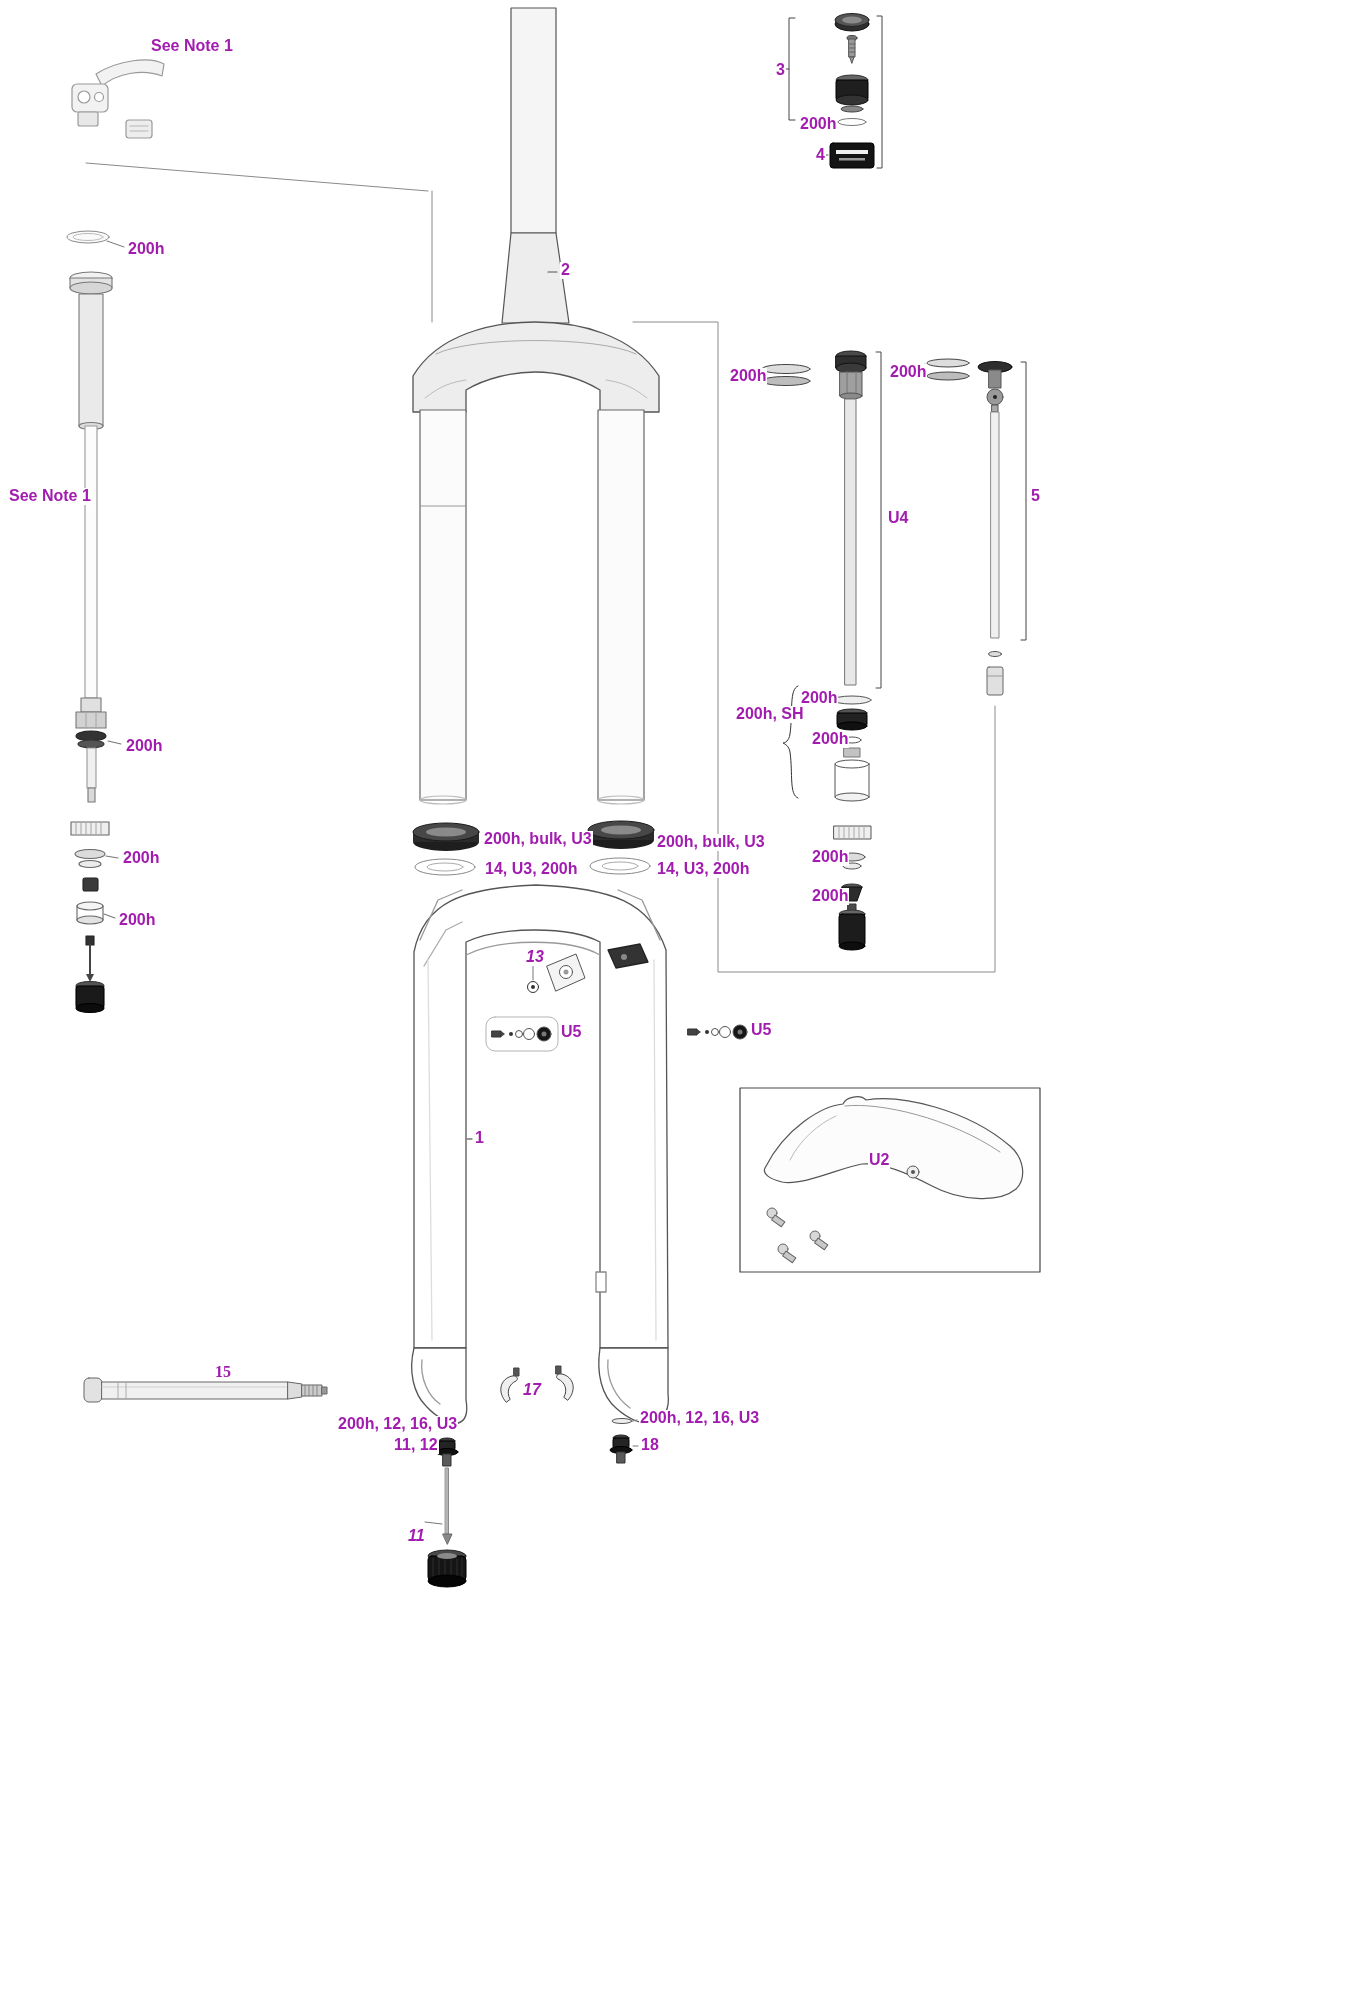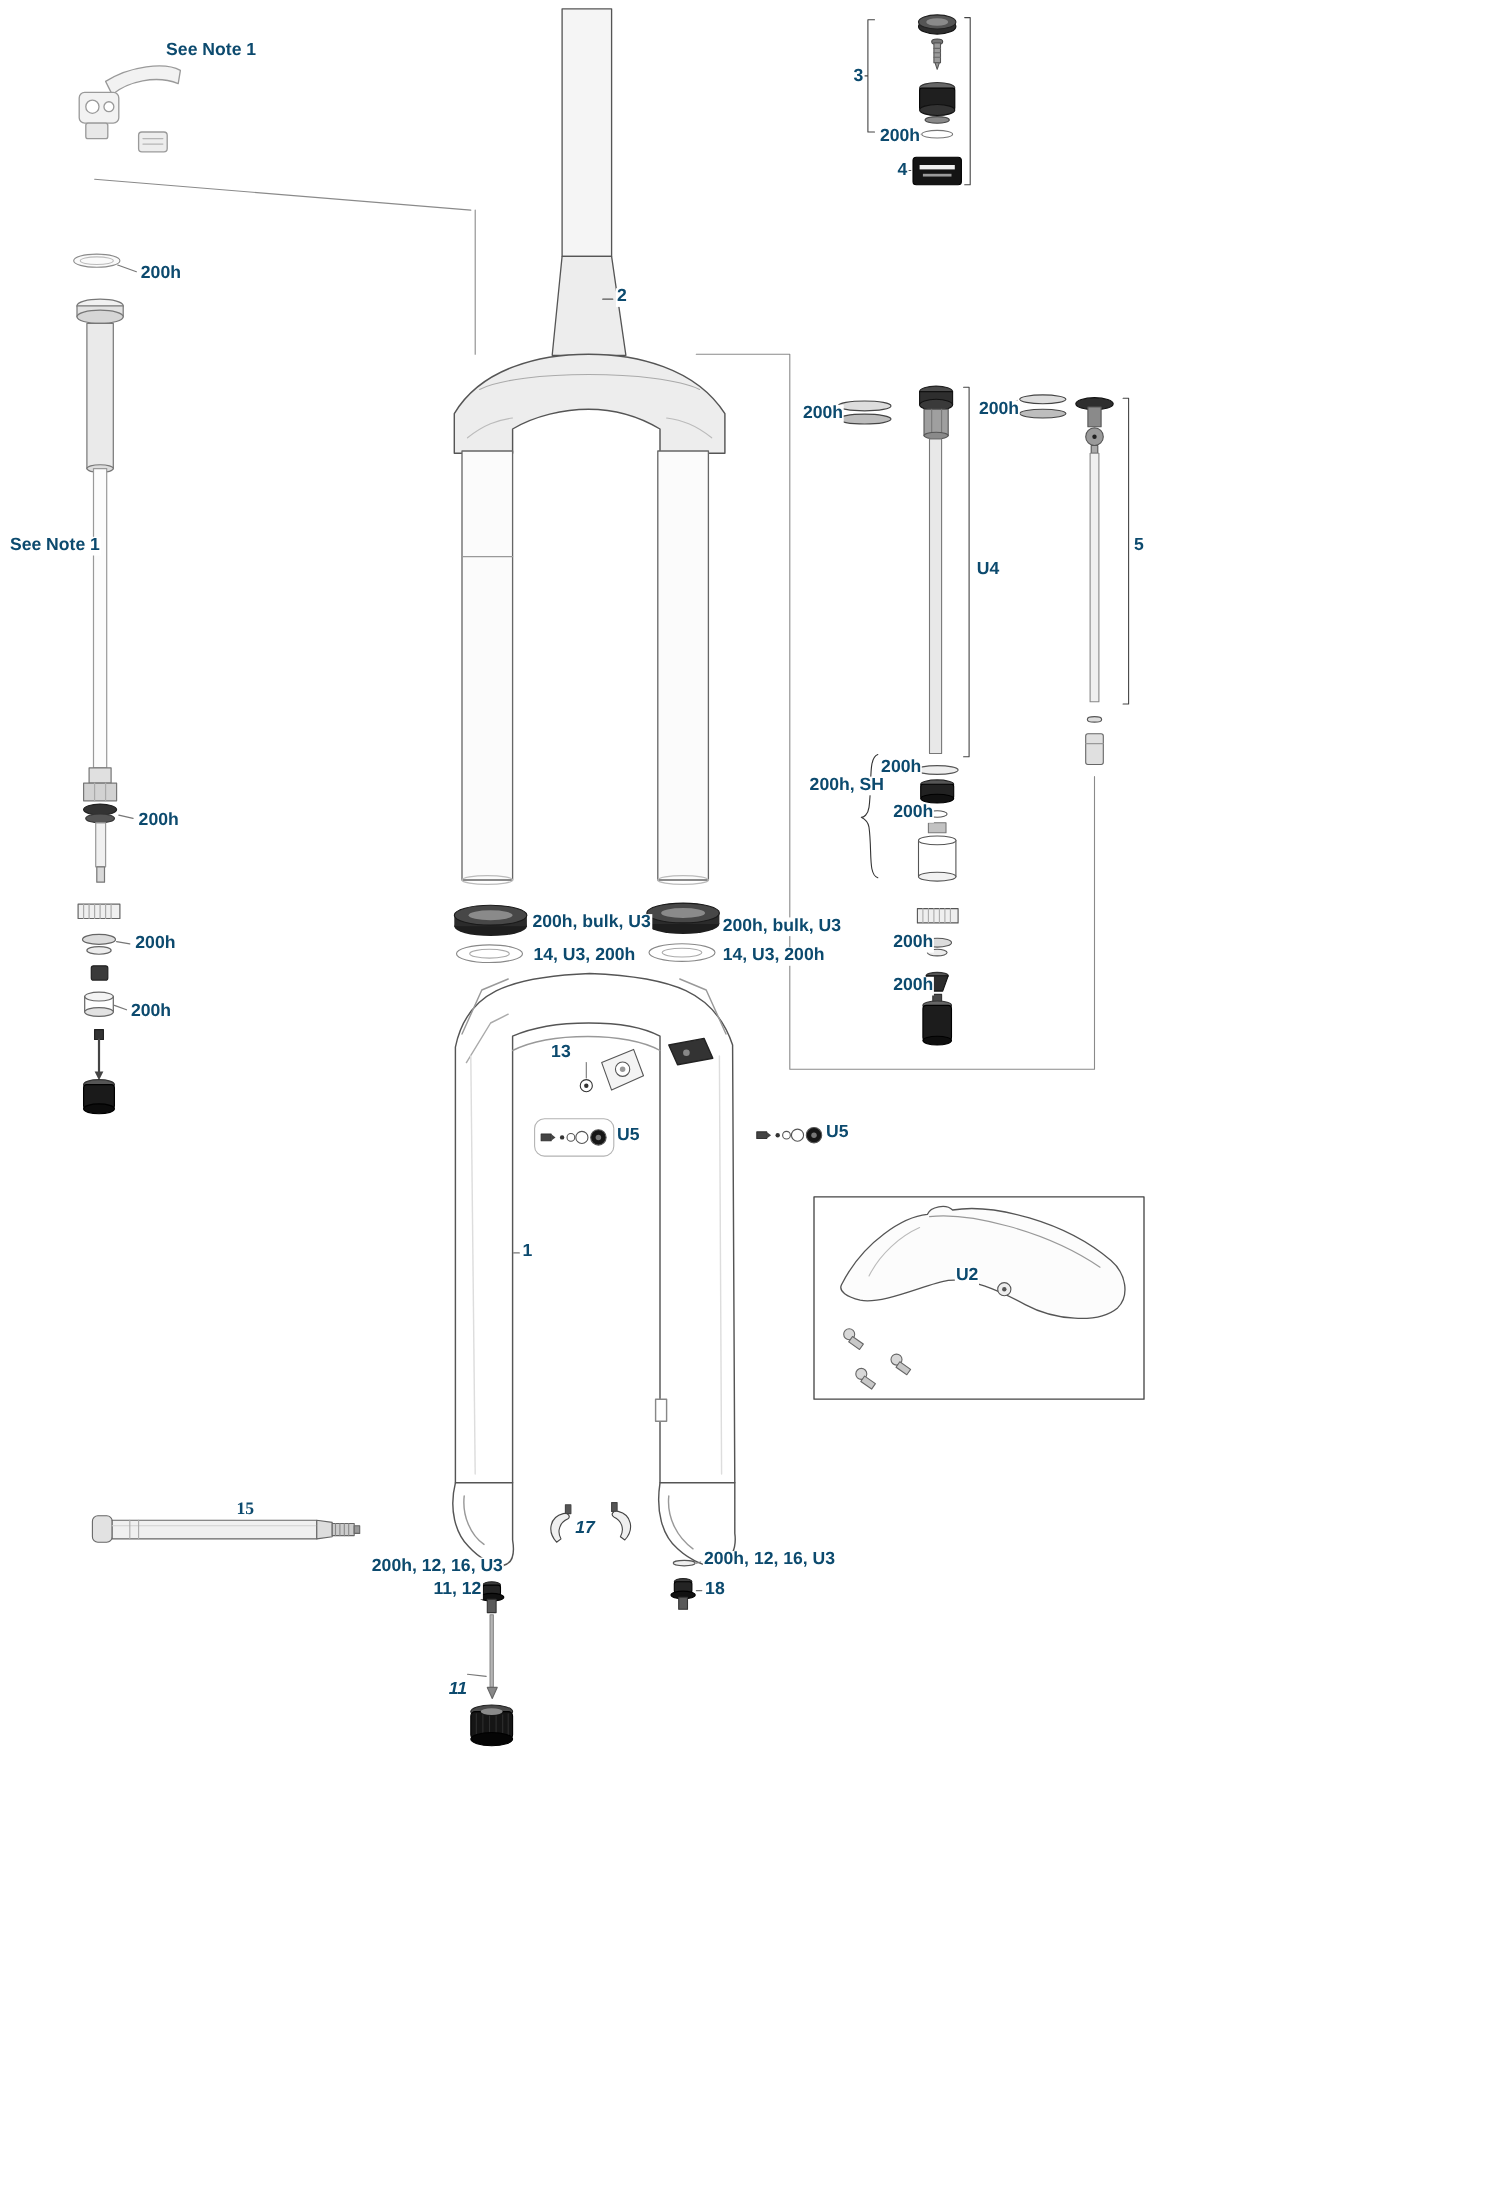--- a/index.html
+++ b/index.html
@@ -9,21 +9,21 @@
     background:#ffffff;
     font-family:"Liberation Sans", sans-serif;
     overflow:hidden;
   }
   #art{position:absolute;left:0;top:0;}
   .part-label{
     position:absolute;
     font-weight:bold;
     font-size:16px;
     line-height:1.05;
-    color:#0c4a6e;
+    color:#a21caf;
     white-space:nowrap;
     background:#ffffff;
     padding:0 1px;
   }
 </style>
 </head>
 <body>
 
 <div id="canvas">
 
@@ -347,21 +347,21 @@
       <div class="part-label" style="left: 1030px; top: 488px;">5</div>
       <div class="part-label" style="left: 800px; top: 690px;">200h</div>
       <div class="part-label" style="left: 735px; top: 706px;">200h, SH</div>
       <div class="part-label" style="left: 811px; top: 731px;">200h</div>
       <div class="part-label" style="left: 811px; top: 849px;">200h</div>
       <div class="part-label" style="left: 811px; top: 888px;">200h</div>
       <div class="part-label" style="left: 483px; top: 831px;">200h, bulk, U3</div>
       <div class="part-label" style="left: 484px; top: 861px;">14, U3, 200h</div>
       <div class="part-label" style="left: 656px; top: 834px;">200h, bulk, U3</div>
       <div class="part-label" style="left: 656px; top: 861px;">14, U3, 200h</div>
-      <div class="part-label" style="left: 500px; top: 949px;">13</div>
+      <div class="part-label" style="left: 525px; top: 949px; font-style: italic;">13</div>
       <div class="part-label" style="left: 560px; top: 1024px;">U5</div>
       <div class="part-label" style="left: 750px; top: 1022px;">U5</div>
       <div class="part-label" style="left: 474px; top: 1130px;">1</div>
       <div class="part-label" style="left: 868px; top: 1152px;">U2</div>
       <div class="part-label" style="left: 214px; top: 1364px; font-family: Liberation Serif, serif;">15</div>
       <div class="part-label" style="left: 522px; top: 1382px; font-style: italic;">17</div>
       <div class="part-label" style="left: 337px; top: 1416px;">200h, 12, 16, U3</div>
       <div class="part-label" style="left: 393px; top: 1437px; text-align: center;">11, 12</div>
       <div class="part-label" style="left: 639px; top: 1410px;">200h, 12, 16, U3</div>
       <div class="part-label" style="left: 640px; top: 1437px;">18</div>

